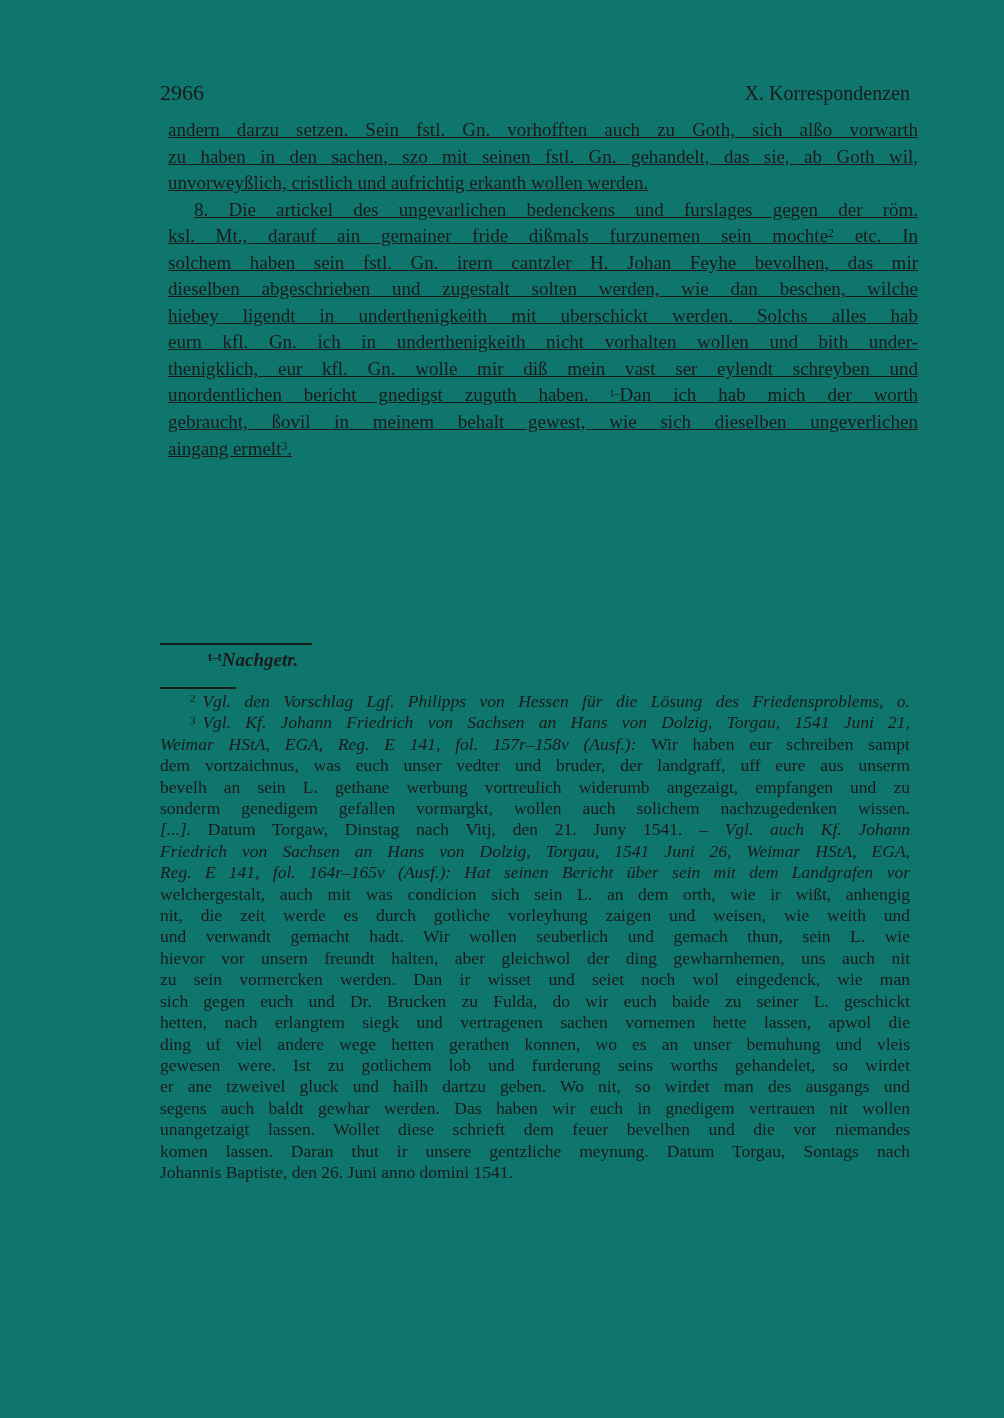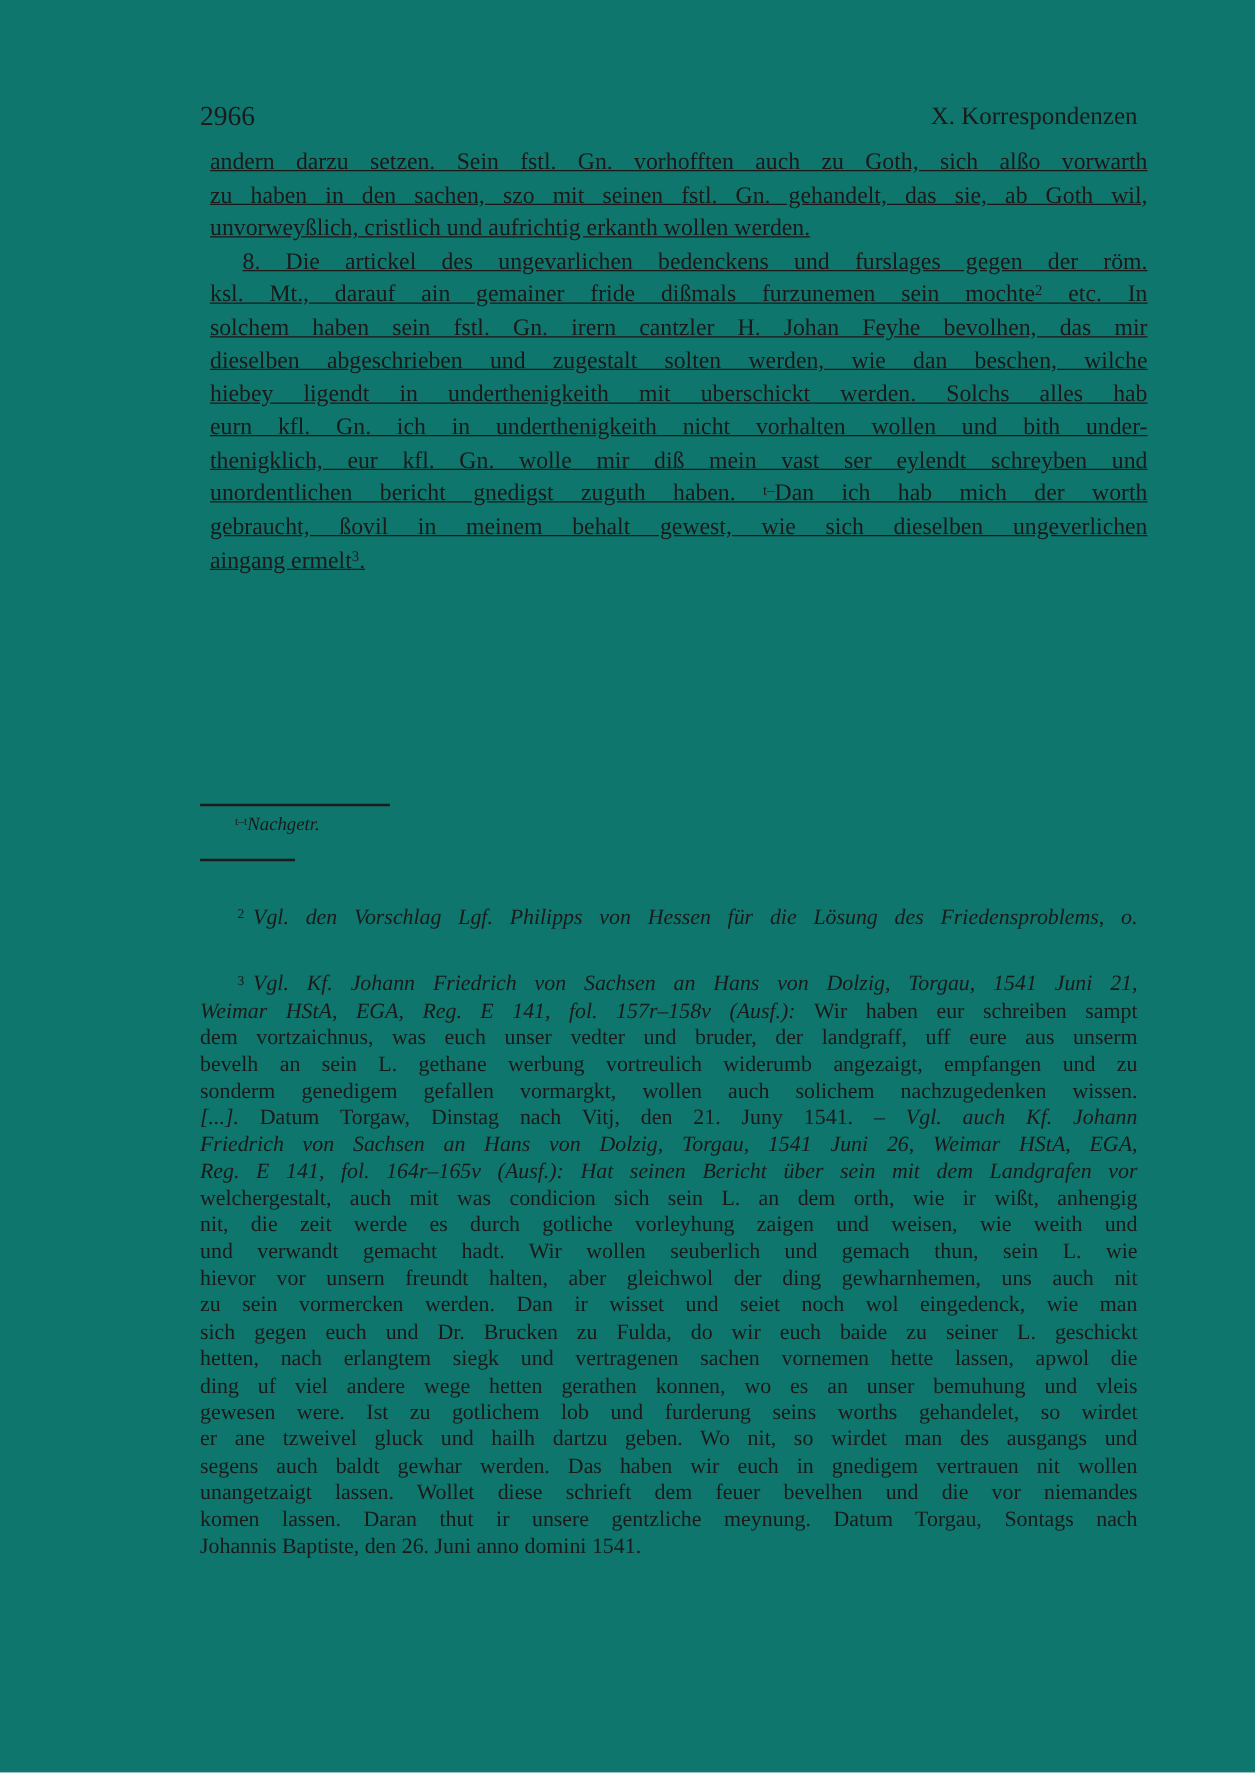--- a/index.html
+++ b/index.html
@@ -15,31 +15,31 @@
   .header { position: absolute; left: 160px; top: 80px; width: 750px; height: 26px; }
   .pagenum { position: absolute; left: 0; top: 0; font-size: 22px; line-height: 26px; }
   .runtitle { position: absolute; left: 0; top: 0; width: 100%; text-align: right; font-size: 20px; line-height: 26px; }
 
   .body-text { position: absolute; left: 168px; top: 117px; width: 750px; font-size: 19px; line-height: 26.55px; text-decoration: underline; }
 
   .line { text-align: justify; text-align-last: justify; }
   .line.last { text-align-last: left; }
   .body-text .line.indent { text-indent: 26px; }
   .apparatus-text .line.indent { text-indent: 32px; }
-  .footnotes .line.indent { text-indent: 30px; margin-top: 32px; }
+  .footnotes .line.indent { text-indent: 30px; }
 
   .it { font-style: italic; }
   .sup { font-size: 0.62em; line-height: 0; position: relative; top: -0.42em; }
   .marker { margin-right: 7px; }
 
   .rule { position: absolute; background: #1b1b1b; height: 1.6px; }
   .rule-apparatus { left: 160px; top: 643px; width: 152px; }
   .rule-footnotes { left: 160px; top: 687px; width: 76px; }
 
-  .apparatus-text { position: absolute; left: 156px; top: 649px; width: 750px; font-size: 15px; line-height: 22px; }
+  .apparatus-text { position: absolute; left: 176px; top: 649px; width: 750px; font-size: 19px; line-height: 22px; font-weight: bold; }
   .footnotes { position: absolute; left: 160px; top: 691px; width: 750px; font-size: 17.5px; line-height: 21.4px; }
 </style>
 </head>
 <body>
 
 <div class="page">
 
   <div class="header">
     <span class="pagenum">2966</span>
     <span class="runtitle">X. Korrespondenzen</span>

